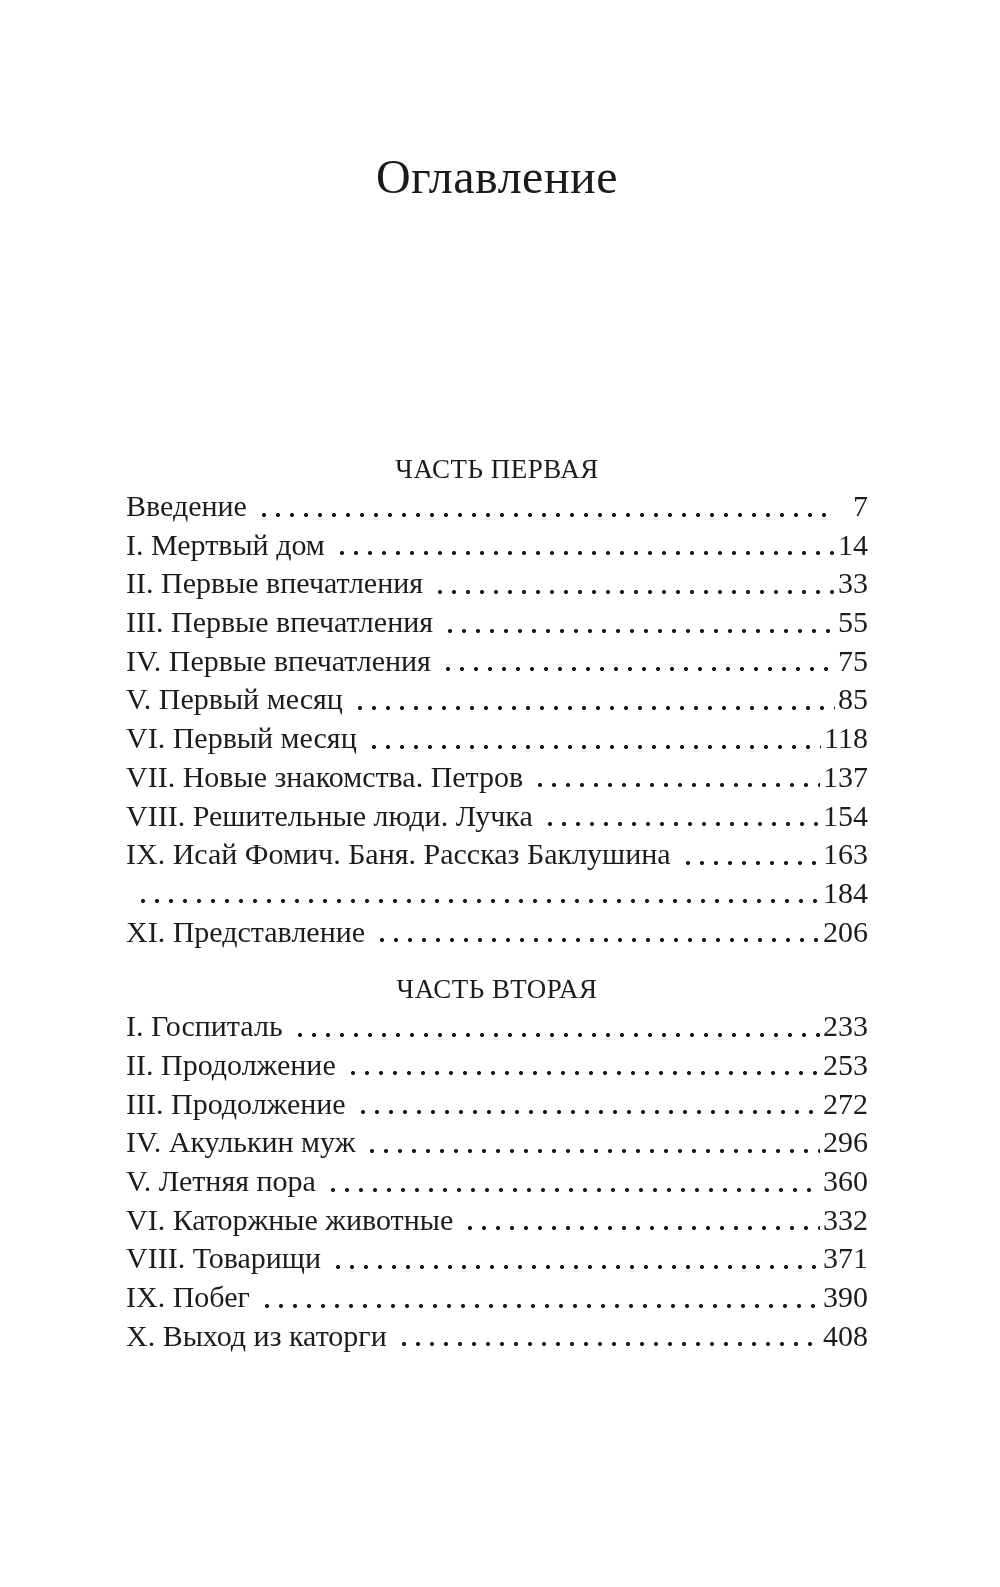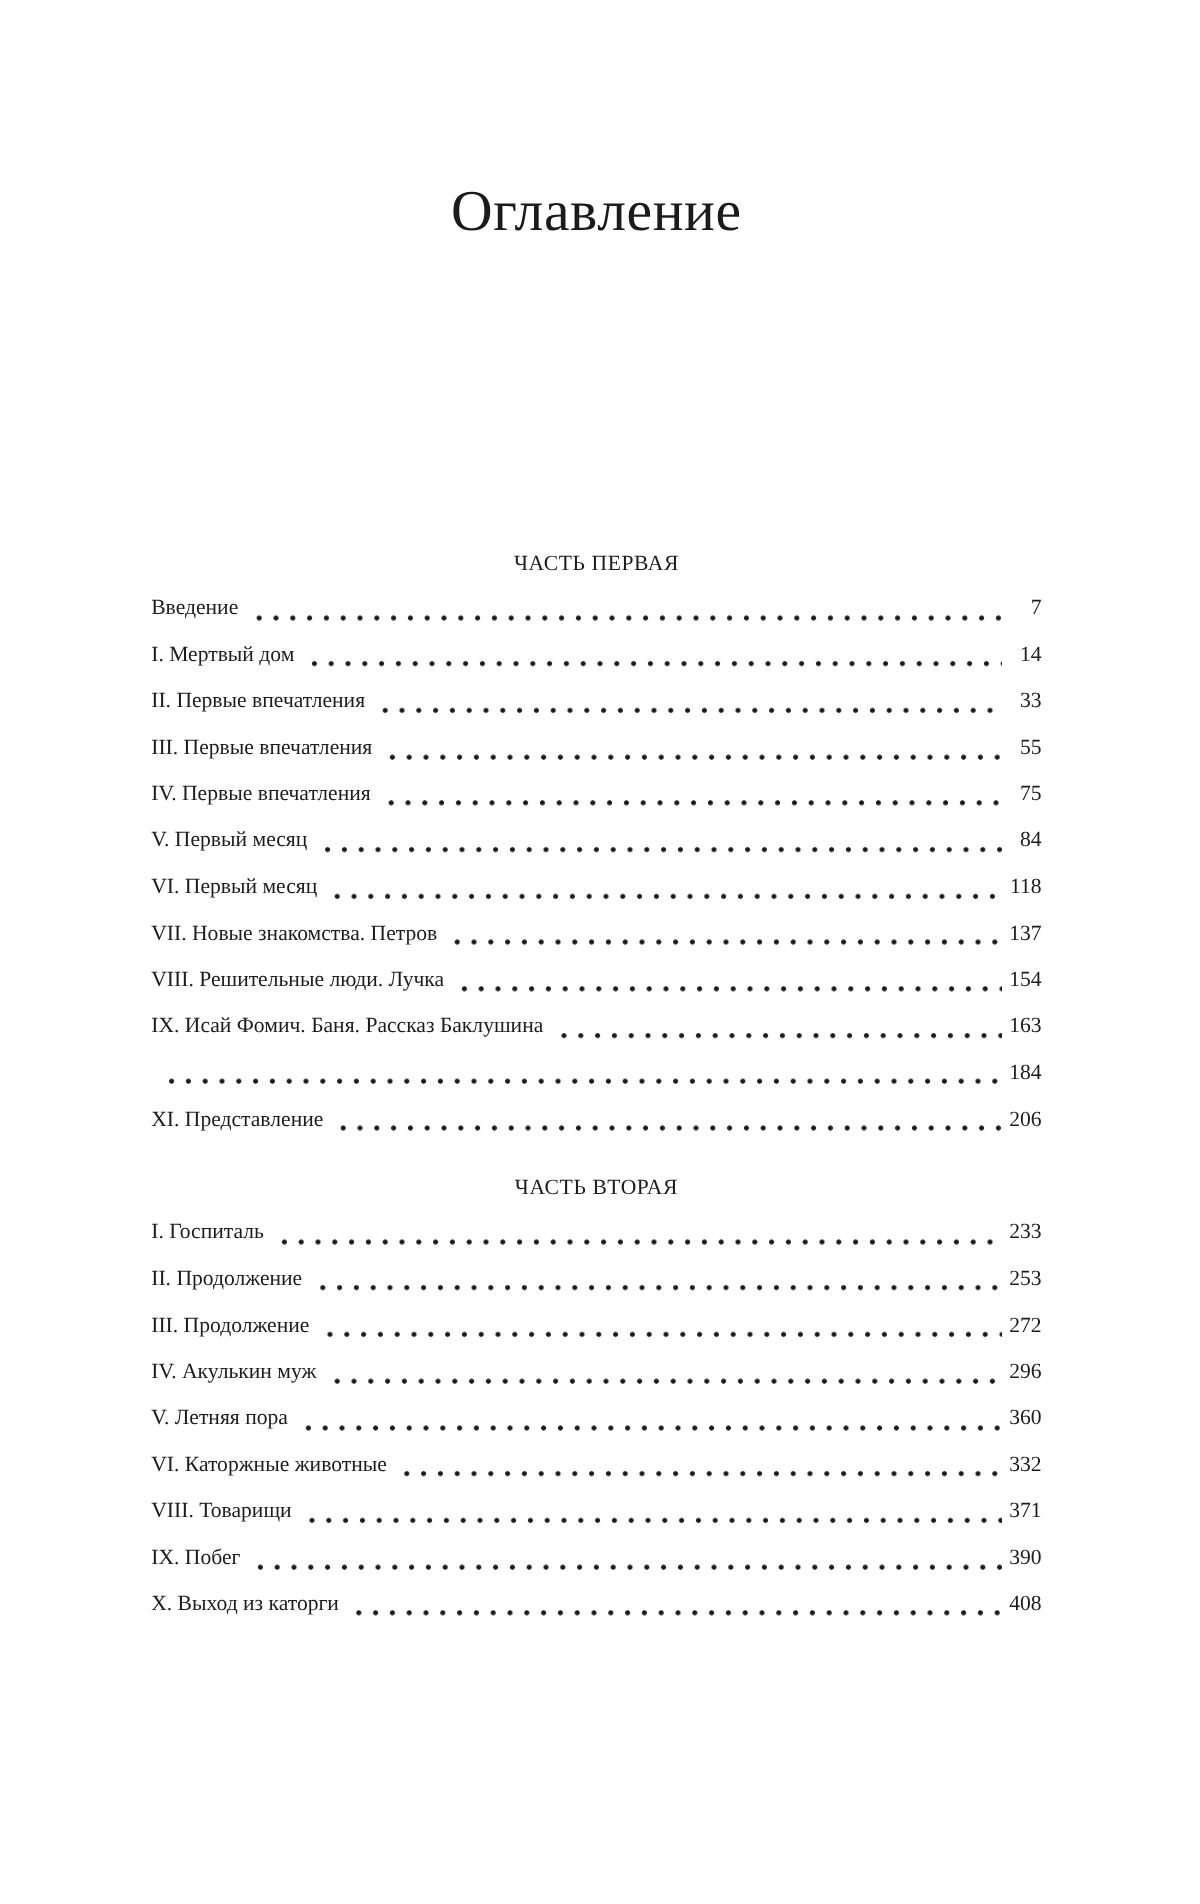--- a/index.html
+++ b/index.html
@@ -23,41 +23,41 @@
     margin: 0;
     font-size: 48px;
     font-weight: 400;
     line-height: 1;
     text-align: center;
     letter-spacing: 0.5px;
     color: #1b1b1b;
   }
   .toc-section-heading {
     margin: 251px 0 0 0;
-    font-size: 18px;
+    font-size: 27px;
     font-weight: 400;
     line-height: 34px;
     text-align: center;
     letter-spacing: 0.5px;
     color: #1c1c1c;
   }
   .toc-section--second .toc-section-heading {
     margin-top: 21px;
   }
   .toc-list {
     list-style: none;
     margin: 1px 0 0 0;
     padding: 0;
   }
   .toc-row {
     display: flex;
     align-items: stretch;
     height: 38.7px;
     line-height: 38.7px;
-    font-size: 18px;
+    font-size: 30px;
     white-space: nowrap;
   }
   .toc-entry-title { flex: 0 0 auto; }
   .toc-leader {
     flex: 1 1 auto;
     margin: 0 3px 0 8px;
     background-image: radial-gradient(circle, #1c1c1c 1.8px, rgba(28,28,28,0) 2.3px);
     background-size: 14px 6px;
     background-repeat: repeat-x;
     background-position: 2px 24.5px;
@@ -103,21 +103,21 @@
 
   <li class="toc-row">
     <span class="toc-entry-title">IV. Первые впечатления</span>
     <span class="toc-leader" aria-hidden="true"></span>
     <span class="toc-entry-page">75</span>
   </li>
 
   <li class="toc-row">
     <span class="toc-entry-title">V. Первый месяц</span>
     <span class="toc-leader" aria-hidden="true"></span>
-    <span class="toc-entry-page">84</span>
+    <span class="toc-entry-page">85</span>
   </li>
 
   <li class="toc-row">
     <span class="toc-entry-title">VI. Первый месяц</span>
     <span class="toc-leader" aria-hidden="true"></span>
     <span class="toc-entry-page">118</span>
   </li>
 
   <li class="toc-row">
     <span class="toc-entry-title">VII. Новые знакомства. Петров</span>

